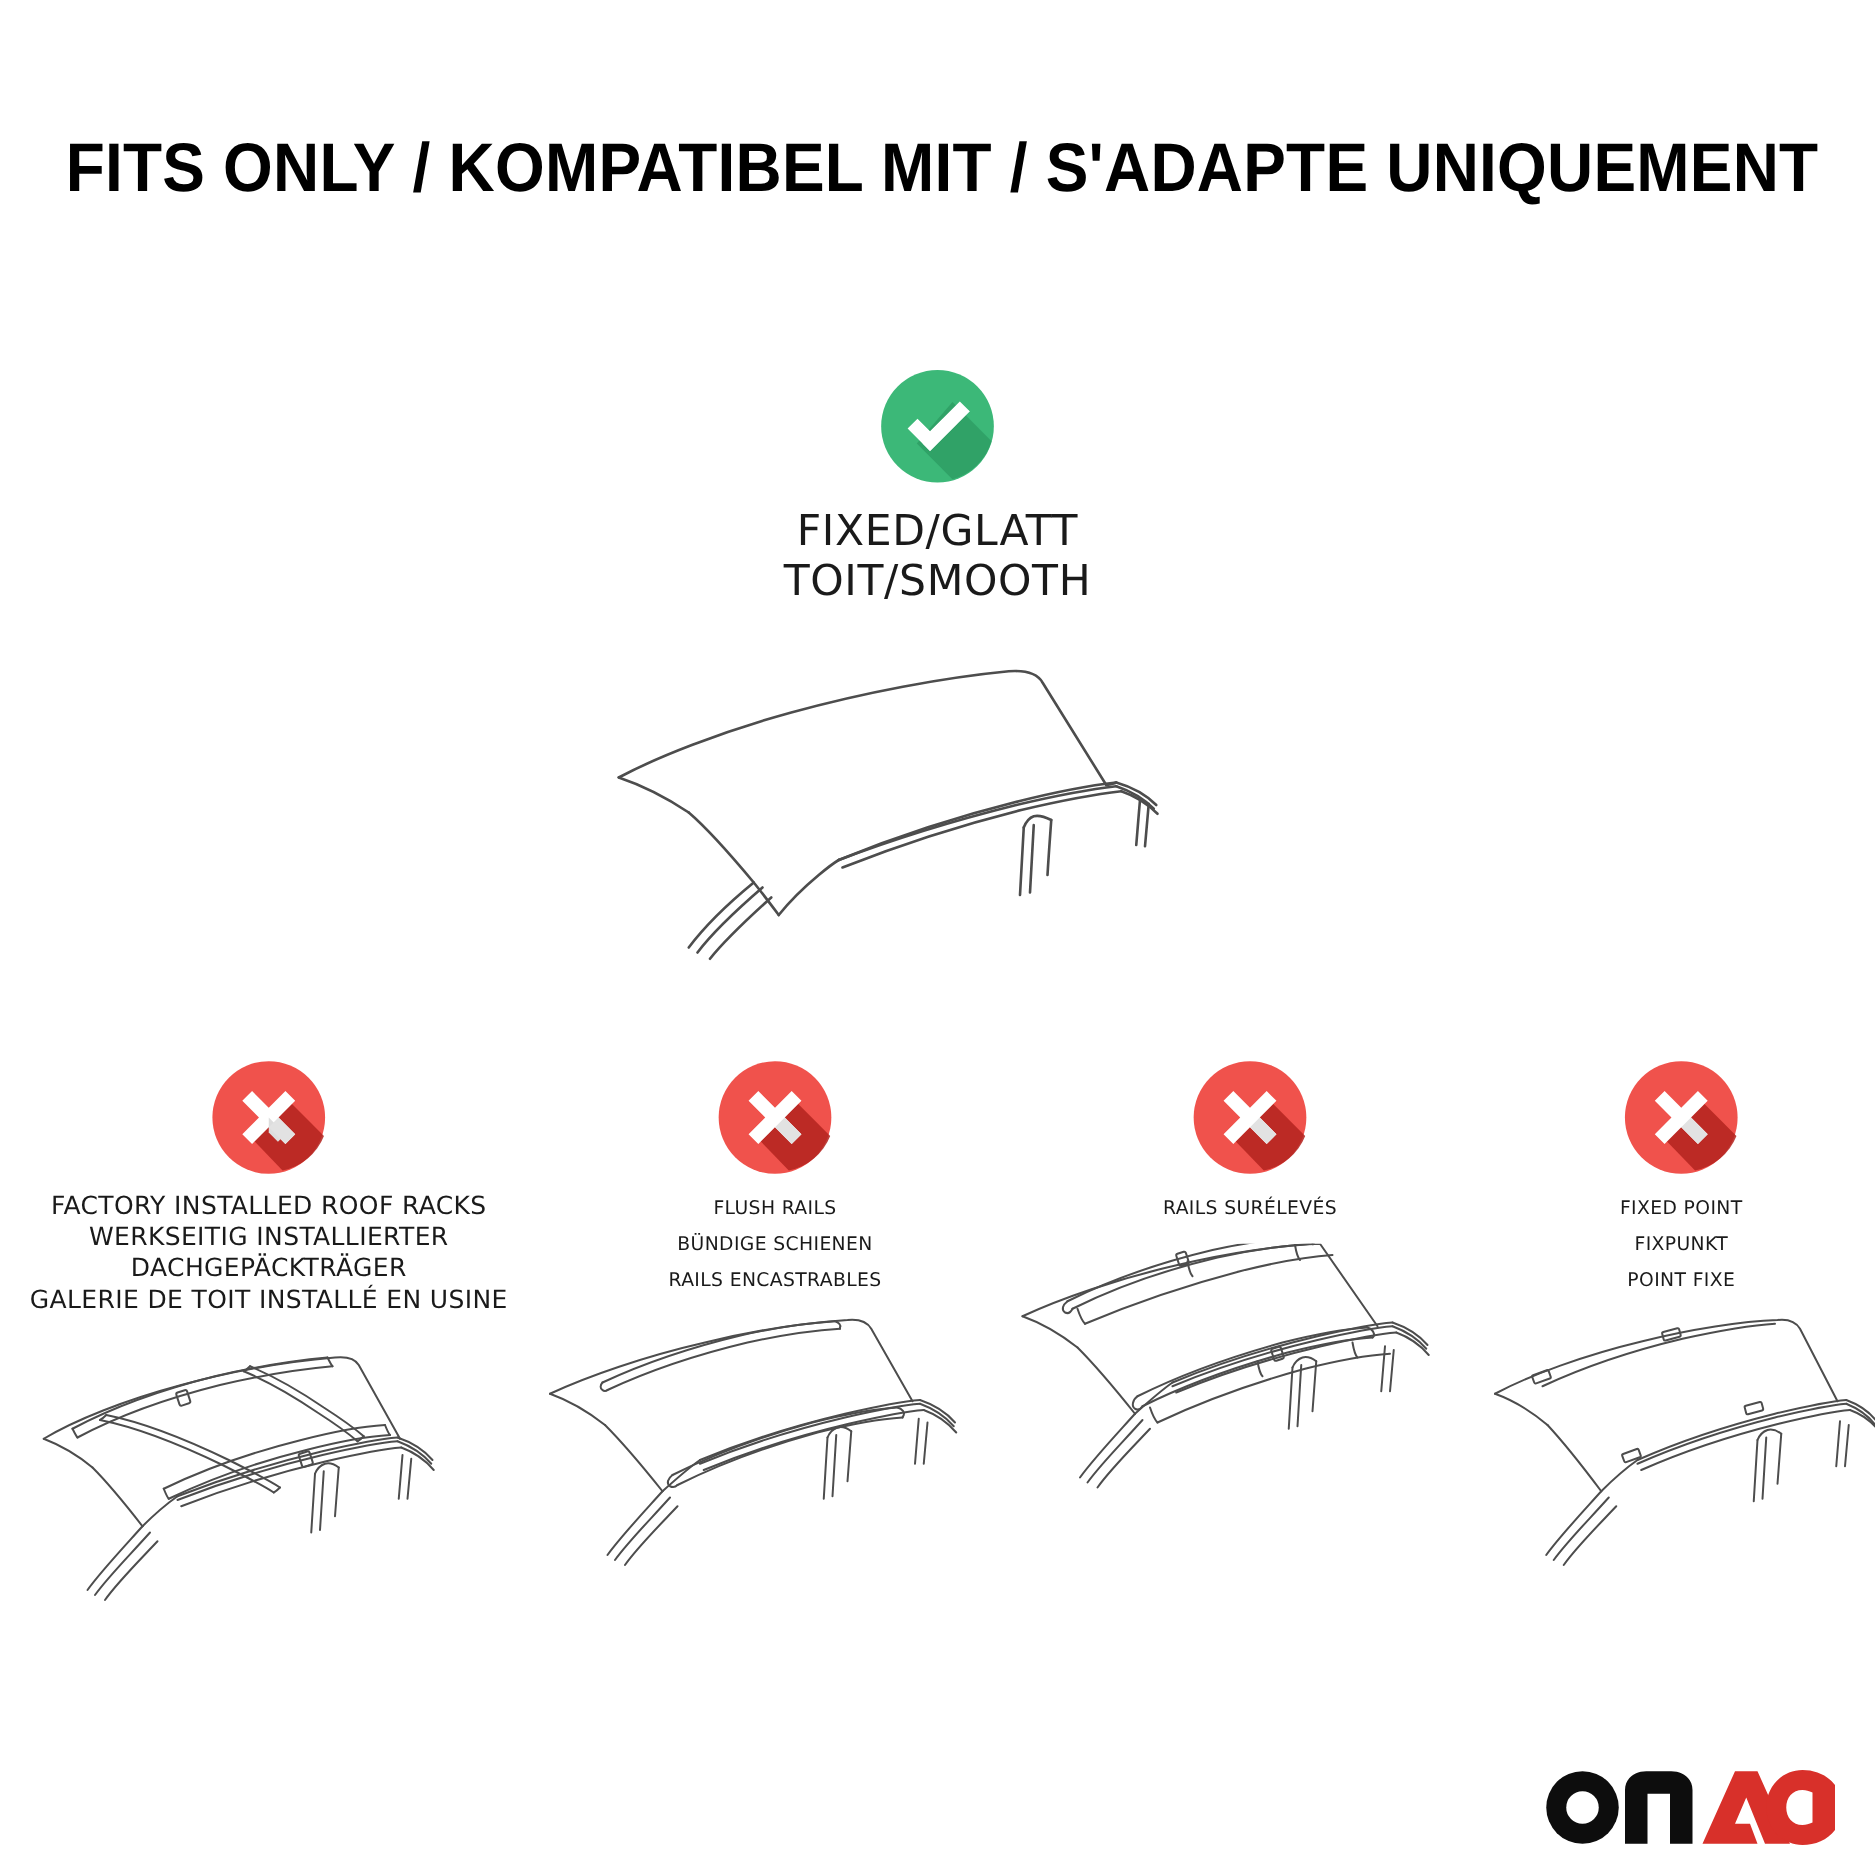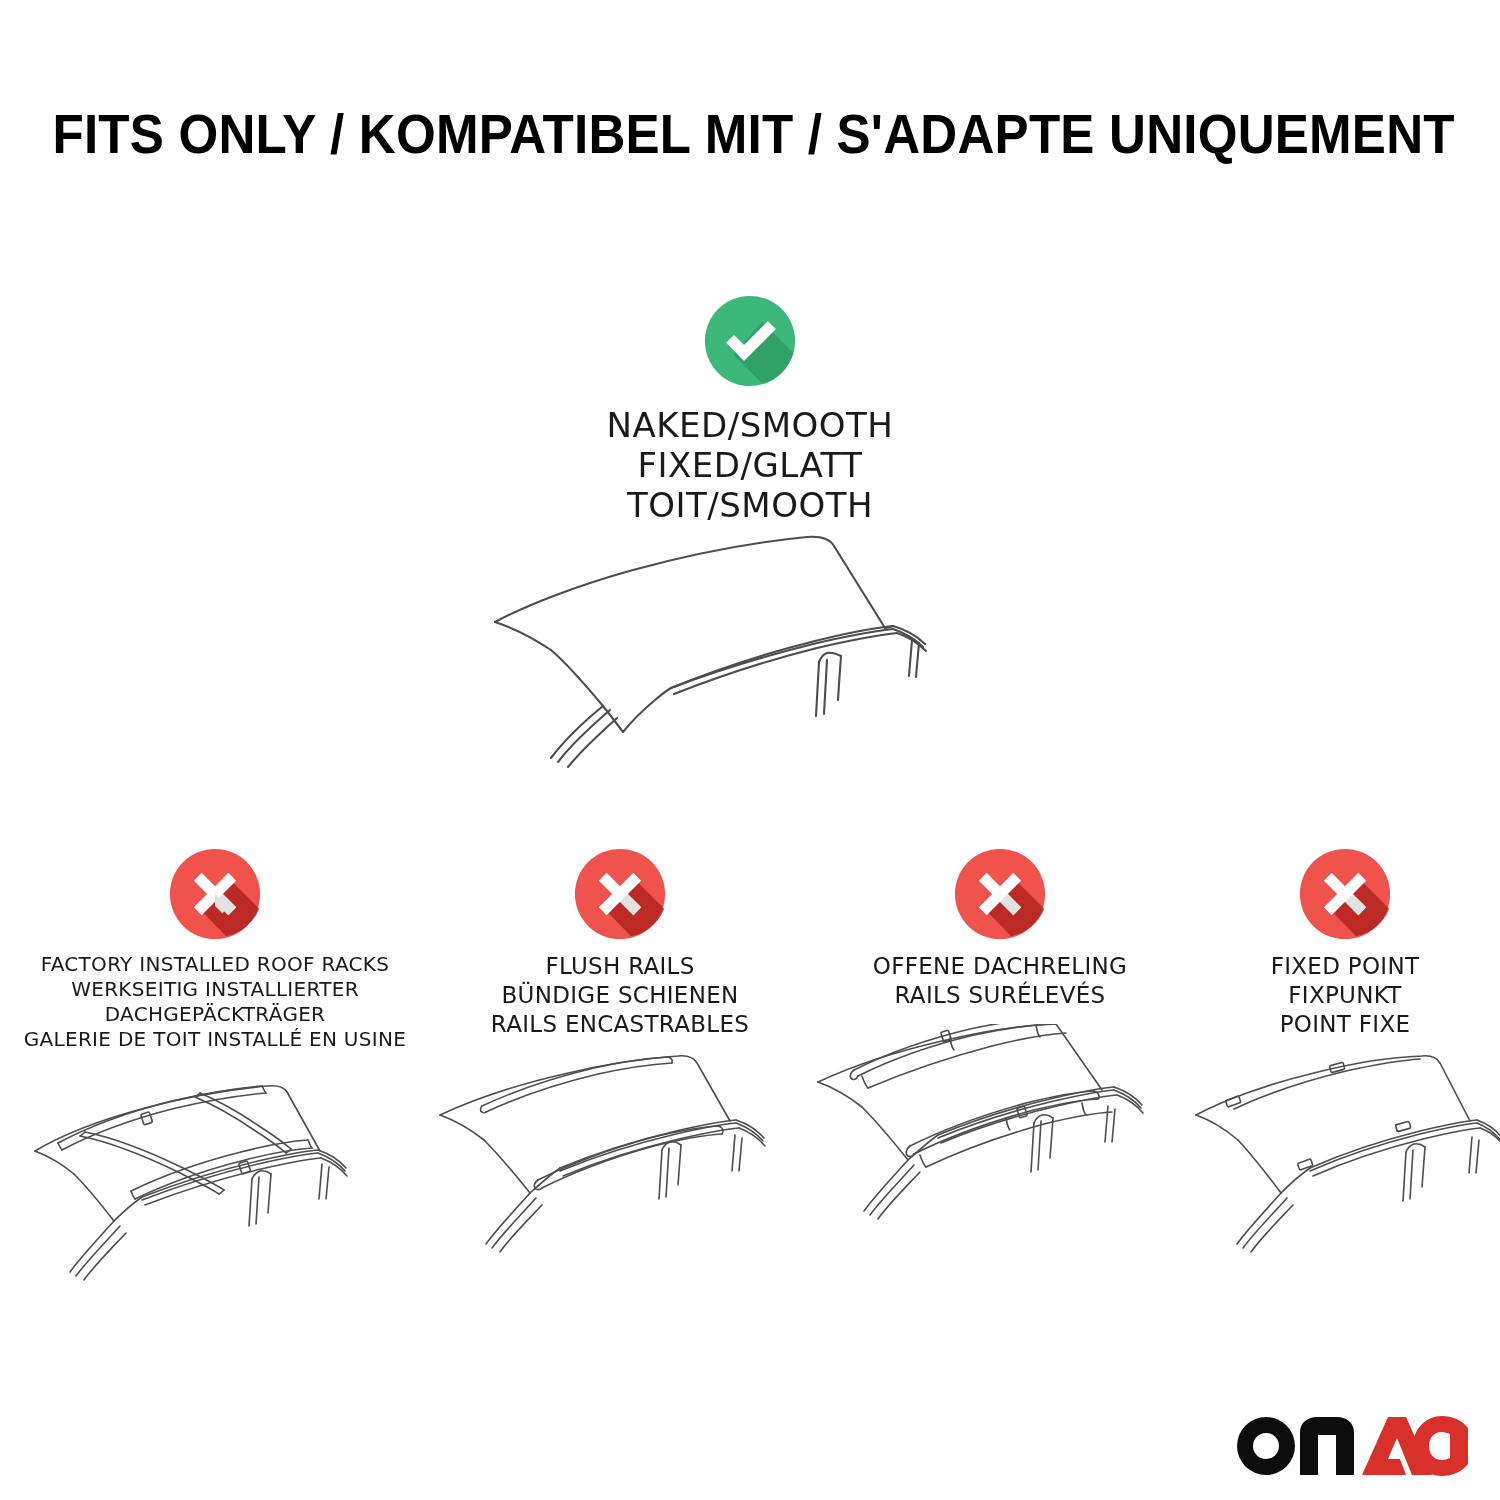--- a/index.html
+++ b/index.html
@@ -81,21 +81,21 @@
     position: relative;
     text-align: center;
   }
   .bad-col.c0 { width: 430px; }
   .bad-col.c1 { width: 380px; }
   .bad-col.c2 { width: 380px; }
   .bad-col.c3 { width: 310px; }
 
   .bad-label {
     margin-top: 12px;
-    font-size: 23px;
+    font-size: 15px;
     line-height: 29px;
     color: #1a1a1a;
     font-weight: 400;
     letter-spacing: 0.3px;
     font-family: "DejaVu Sans", sans-serif;
   }
   .bad-label.small { font-size: 20px; line-height: 25px; }
   .bad-label div { white-space: nowrap; }
 
   .bad-art {
@@ -126,21 +126,20 @@
   <div class="icon-circle">
     <svg viewBox="0 0 100 100" xmlns="http://www.w3.org/2000/svg">
       <circle cx="50" cy="50" r="49" fill="#3CB878"></circle>
       <path d="M63 29 L97 63 A49 49 0 0 1 63 96 L32 65 Z" fill="#2E9E64" opacity="0.85"></path>
       <path d="M43.5 71.5 L24 52 l8.6 -8.6 L43.5 54.3 l25.9 -25.9 L78 37 Z" fill="#FFFFFF"></path>
       <path d="M43.5 71.5 L37 65 l6.5 -6.5 L60 42 l9 -9 L78 37 Z" fill="#FFFFFF"></path>
     </svg>
   </div>
 
   <div class="good-label">
-    <div>NAKED/SMOOTH</div>
     <div>FIXED/GLATT</div>
     <div>TOIT/SMOOTH</div>
   </div>
 </div>
 
 <div id="good-art">
   <svg viewBox="0 0 600 300" xmlns="http://www.w3.org/2000/svg" fill="none" stroke="#4D4D4D" stroke-width="2.1" stroke-linecap="round" stroke-linejoin="round">
 
     <path d="M40 112 C70 96 120 76 178 60 C236 44 300 32 352 27 C366 26 375 29 379 36
              L430 118"></path>
@@ -296,21 +295,20 @@
   <div class="bad-col c2">
     <div class="icon-circle">
       <svg viewBox="0 0 100 100" xmlns="http://www.w3.org/2000/svg">
         <circle cx="50" cy="50" r="49" fill="#F0524C"></circle>
         <path d="M62 30 L98 66 A49 49 0 0 1 62 96 L33 66 Z" fill="#B42420" opacity="0.88"></path>
         <path d="M35.5 27 L50 41.5 L64.5 27 L73 35.5 L58.5 50 L73 64.5 L64.5 73 L50 58.5 L35.5 73 L27 64.5 L41.5 50 L27 35.5 Z" fill="#FFFFFF"></path>
         <path d="M58.5 50 L73 64.5 L64.5 73 L50 58.5 Z" fill="#E2E2E2"></path>
       </svg>
     </div>
     <div class="bad-label">
-      <div>OFFENE DACHRELING</div>
       <div>RAILS SURÉLEVÉS</div>
     </div>
     <div class="bad-art">
       <svg viewBox="0 0 380 230" xmlns="http://www.w3.org/2000/svg" fill="none" stroke="#4D4D4D" stroke-width="1.6" stroke-linecap="round" stroke-linejoin="round">
         <path d="M8 58 C38 44 84 28 132 17 C173 7 216 1 246 0 L292 66"></path>
         <path d="M8 58 C22 63 38 72 52 83"></path>
         <path d="M52 83 C66 97 82 116 98 136"></path>
         <path d="M98 136 C108 127 118 118 128 111"></path>
         <path d="M128 111 C164 96 206 83 244 74 C270 68 291 64 304 63"></path>
         <path d="M128 114 C164 99 206 86 244 77 C270 71 291 67 304 66"></path>

